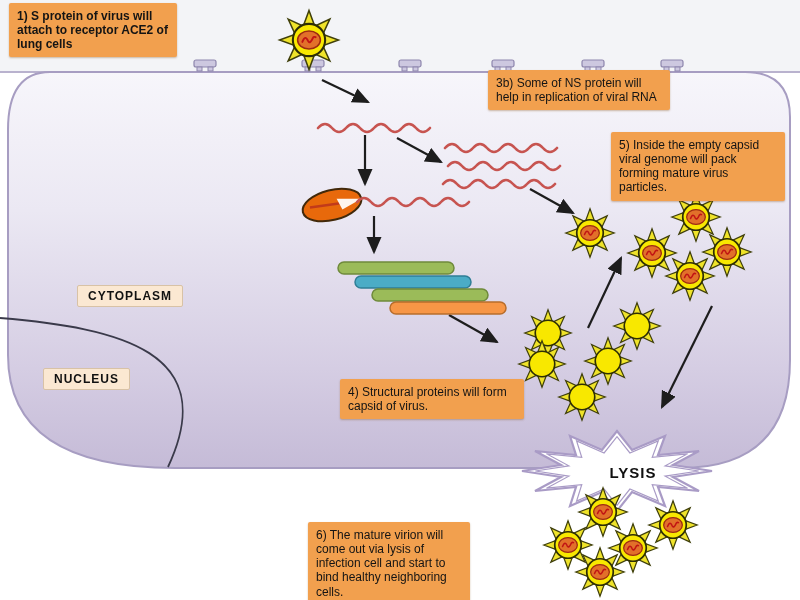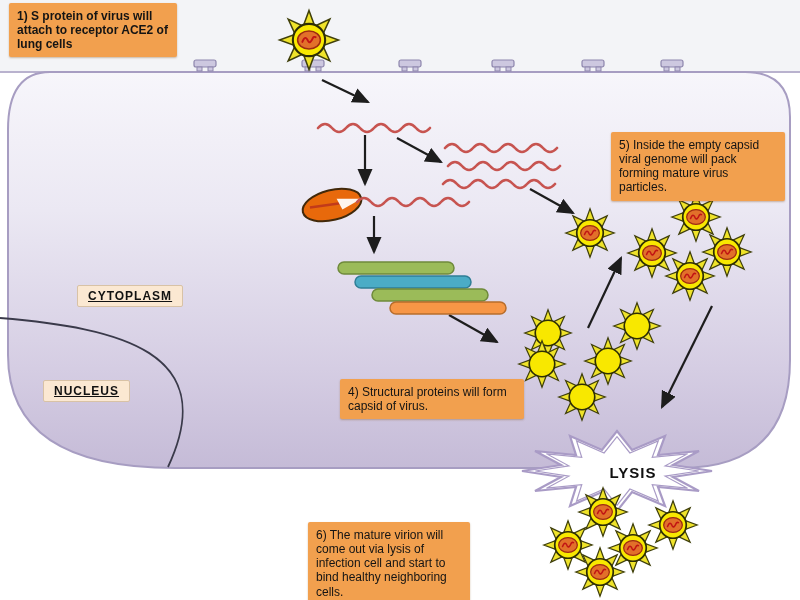--- a/index.html
+++ b/index.html
@@ -11,21 +11,21 @@
   svg{position:absolute;left:0;top:0;}
   .arrow{stroke:#1d1d1d;stroke-width:2.2;fill:none;marker-end:url(#ah);}
   .stepbox{
     position:absolute;background:#f2a04e;color:#141414;
     font-size:12px;line-height:1.18;padding:6px 8px;border-radius:2px;
     box-shadow:0 1px 2px rgba(120,70,10,.35);
   }
   .namebox{
     position:absolute;background:#fbe8d2;border:1px solid #d8c2a6;
     color:#111;font-size:12px;font-weight:bold;letter-spacing:1px;
-    padding:3px 10px;border-radius:2px;white-space:nowrap;text-decoration:underline;
+    padding:3px 10px;border-radius:2px;white-space:nowrap;
   }
   .lysis-text{font-size:15px;font-weight:bold;fill:#111;letter-spacing:1px;}
 </style>
 </head>
 <body>
 
 <div id="stage">
   <div id="sky"></div>
 
   <svg width="800" height="600" viewBox="0 0 800 600">
@@ -138,19 +138,20 @@
     <g>
       <use href="#virion" transform="translate(603,512) scale(0.78)"></use>
       <use href="#virion" transform="translate(673,525) scale(0.78)"></use>
       <use href="#virion" transform="translate(568,545) scale(0.78)"></use>
       <use href="#virion" transform="translate(633,548) scale(0.78)"></use>
       <use href="#virion" transform="translate(600,572) scale(0.78)"></use>
     </g>
   </svg>
 
   <div class="stepbox" style="left:9px;  top:3px;   width:152px;font-weight:bold;">1) S protein of virus will attach to receptor ACE2 of lung cells</div>
+  <div class="stepbox" style="left:488px;top:70px;  width:166px;">3b) Some of NS protein will help in replication of viral RNA</div>
   <div class="stepbox" style="left:611px;top:132px; width:158px;">5) Inside the empty capsid viral genome will pack forming mature virus particles.</div>
   <div class="stepbox" style="left:332px;top:379px; width:168px;margin-left:8px;">4) Structural proteins will form capsid of virus.</div>
   <div class="stepbox" style="left:308px;top:522px; width:146px;">6) The mature virion will come out via lysis of infection cell and start to bind healthy neighboring cells.</div>
 
   <div class="namebox" style="left:77px;top:285px;">CYTOPLASM</div>
-  <div class="namebox" style="left:43px;top:380px;">NUCLEUS</div>
+  <div class="namebox" style="left:43px;top:368px;">NUCLEUS</div>
 </div>
 
 </body></html>

